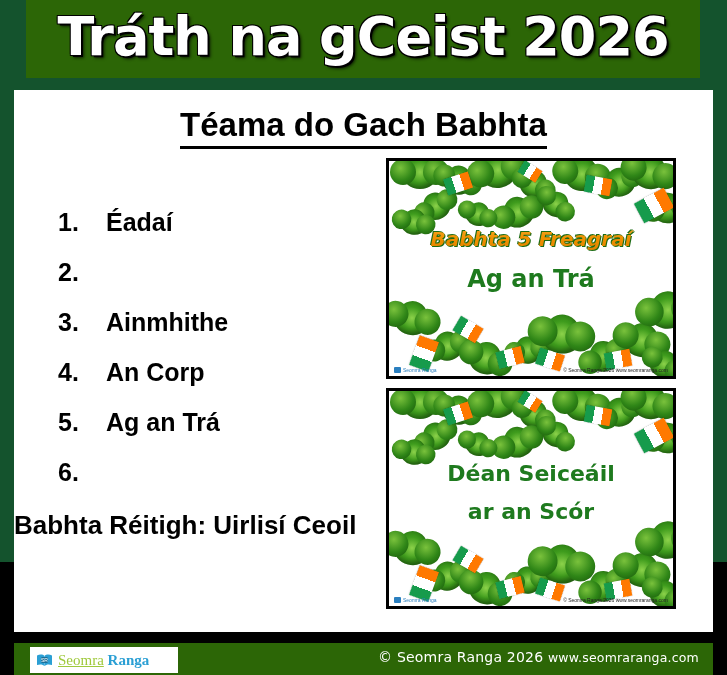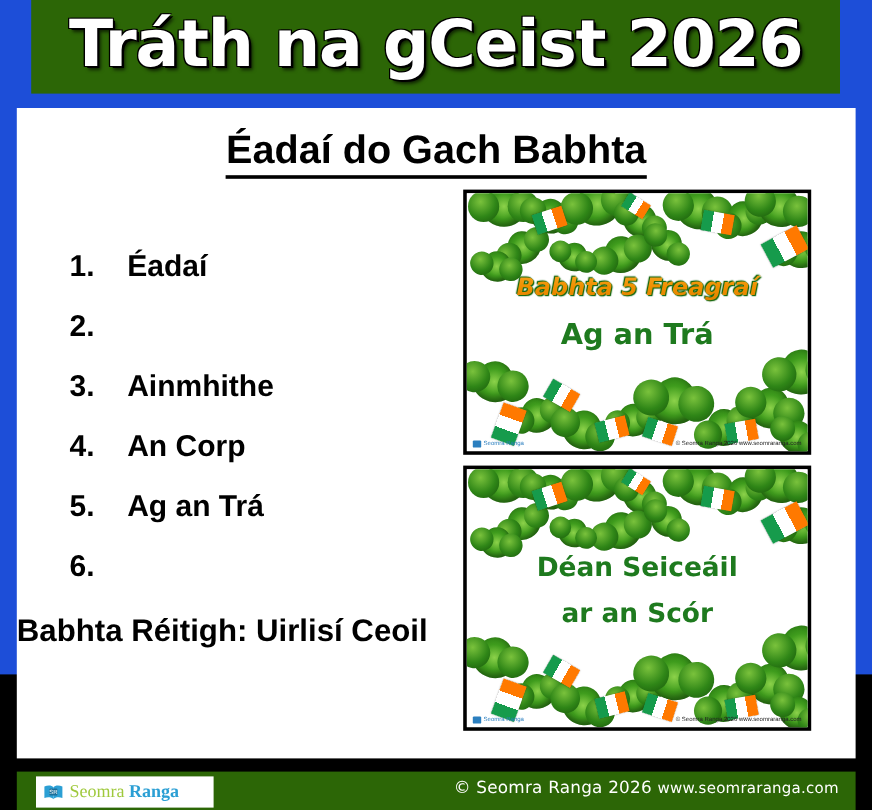--- a/index.html
+++ b/index.html
@@ -11,21 +11,21 @@
     width: 727px;
     height: 675px;
     overflow: hidden;
     font-family: "Liberation Sans", sans-serif;
   }
 
   .page {
     position: relative;
     width: 727px;
     height: 562px;
-    background: #1d4ed8;
+    background: #14532d;
   }
 
   
   .header-band {
     position: absolute;
     left: 26px;
     top: 0px;
     width: 674px;
     height: 78px;
     background: #2c6606;
@@ -256,21 +256,21 @@
     position: relative;
     width: 17px;
     height: 14px;
     flex: 0 0 17px;
   }
   .footer-logo-text {
     font-family: "Liberation Serif", serif;
     font-size: 15px;
     white-space: nowrap;
   }
-  .footer-logo-text .s1 { color: #9fc93c; }
+  .footer-logo-text .s1 { color: #9fc93c; text-decoration: underline; }
   .footer-logo-text .s2 { color: #2b9fd4; font-weight: bold; }
 
   .footer-credit {
     position: absolute;
     right: 14px;
     top: 6px;
     font-family: "DejaVu Sans", sans-serif;
     font-size: 14px;
     color: #ffffff;
     white-space: nowrap;
@@ -282,21 +282,21 @@
 <body>
 
 <div class="page">
 
   <div class="header-band">
     <div class="header-title">Tráth na gCeist 2026</div>
   </div>
 
   <div class="content">
 
-    <div class="page-title"><span class="u">Éadaí do Gach Babhta</span></div>
+    <div class="page-title"><span class="u">Téama do Gach Babhta</span></div>
 
     <div class="list-col">
 
       <div class="list-row">
         <div class="list-num">1.</div>
         <div class="list-label">Éadaí</div>
       </div>
 
       <div class="list-row">
         <div class="list-num">2.</div>

